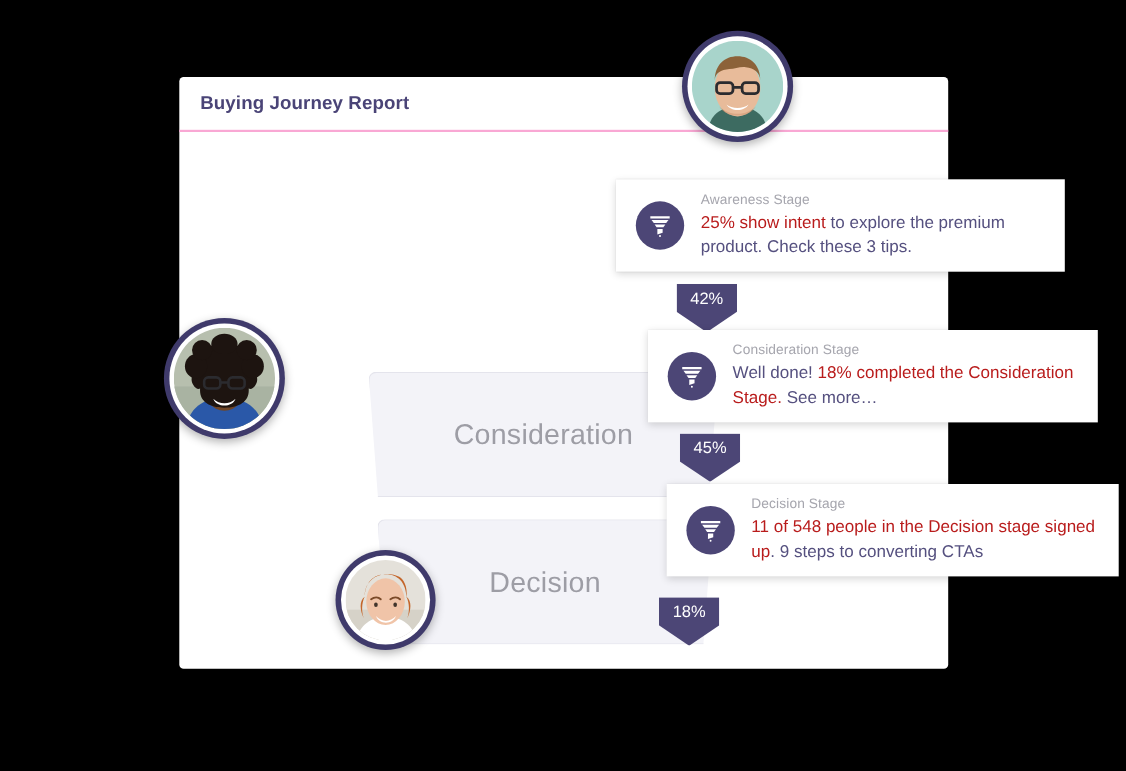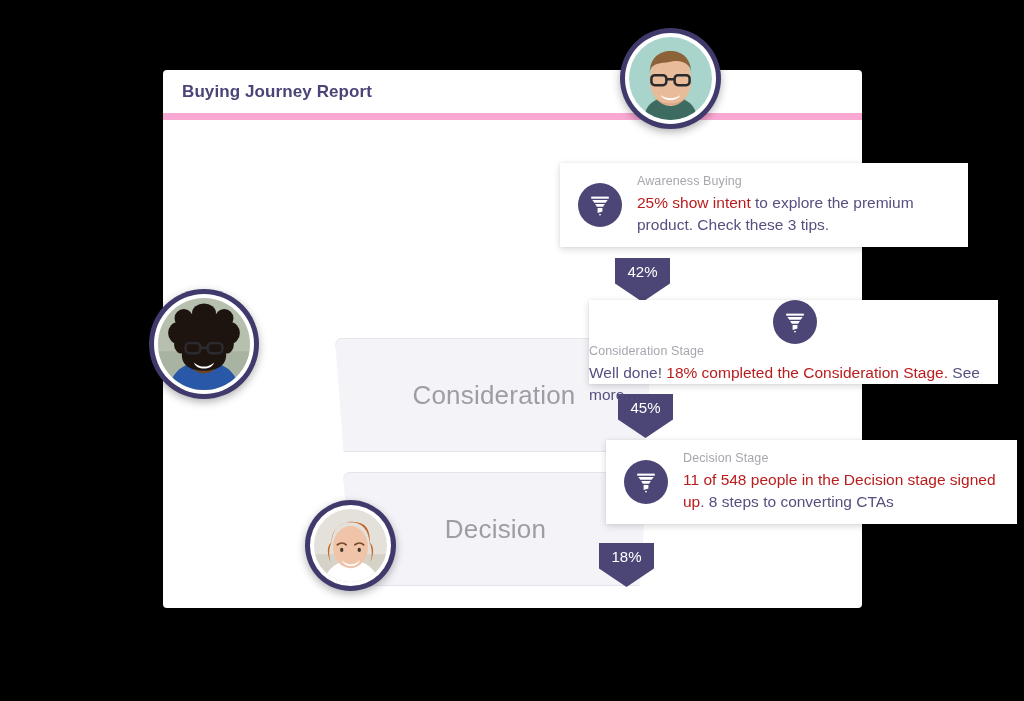--- a/index.html
+++ b/index.html
@@ -22,21 +22,21 @@
     left: 163px;
     top: 70px;
     width: 699px;
     height: 538px;
     background: #ffffff;
     border-radius: 4px;
     box-shadow: 0 3px 10px rgba(0,0,0,0.22), 0 1px 3px rgba(0,0,0,0.18);
   }
   .card-header {
     height: 50px;
-    border-bottom: 7px solid #f9a8d4;
+    border-bottom: 2px solid #f9a8d4;
     display: flex;
     align-items: center;
     padding-left: 19px;
     box-sizing: border-box;
   }
   .card-title {
     font-size: 17px;
     font-weight: bold;
     color: #4a4477;
     letter-spacing: 0.1px;
@@ -135,21 +135,21 @@
     letter-spacing: 0.1px;
   }
   .tooltip-msg {
     font-size: 15.5px;
     color: #55507f;
     line-height: 1.42;
   }
   .tooltip-msg b { font-weight: normal; color: #b91c1c; }
 
   .tooltip-1 { left: 560px; top: 163px; width: 408px; height: 84px; }
-  .tooltip-2 { left: 589px; top: 300px; width: 409px; height: 84px; flex-direction: column; }
+  .tooltip-2 { left: 589px; top: 300px; width: 409px; height: 84px; }
   .tooltip-3 { left: 606px; top: 440px; width: 411px; height: 84px; }
 
   
   .avatar {
     position: absolute;
     border-radius: 50%;
     background: #3f3a6b;
     padding: 5px;
     box-sizing: border-box;
     box-shadow: 0 3px 9px rgba(0,0,0,0.30);
@@ -209,21 +209,21 @@
   <div class="tooltip-icon">
     <svg width="24" height="24" viewBox="0 0 24 24" aria-hidden="true">
       <path d="M3.2 3.6h17.6v2.1H3.2z" fill="#ffffff"></path>
       <path d="M4.3 7.1h15.4l-2.1 2.6H6.4z" fill="#ffffff"></path>
       <path d="M7.1 11.1h9.8l-1.8 2.6H8.9z" fill="#ffffff"></path>
       <path d="M9.6 15.1h4.8v3.4l-4.8 1.6z" fill="#ffffff"></path>
       <circle cx="12" cy="21.6" r="0.9" fill="#ffffff"></circle>
     </svg>
   </div>
   <div class="tooltip-text">
-    <div class="tooltip-stage">Awareness Buying</div>
+    <div class="tooltip-stage">Awareness Stage</div>
     <div class="tooltip-msg"><b>25% show intent</b><span> to explore the premium product. Check these 3 tips.</span></div>
   </div>
 </div>
 
 <div class="tooltip tooltip-2">
   <div class="tooltip-icon">
     <svg width="24" height="24" viewBox="0 0 24 24" aria-hidden="true">
       <path d="M3.2 3.6h17.6v2.1H3.2z" fill="#ffffff"></path>
       <path d="M4.3 7.1h15.4l-2.1 2.6H6.4z" fill="#ffffff"></path>
       <path d="M7.1 11.1h9.8l-1.8 2.6H8.9z" fill="#ffffff"></path>
@@ -242,21 +242,21 @@
     <svg width="24" height="24" viewBox="0 0 24 24" aria-hidden="true">
       <path d="M3.2 3.6h17.6v2.1H3.2z" fill="#ffffff"></path>
       <path d="M4.3 7.1h15.4l-2.1 2.6H6.4z" fill="#ffffff"></path>
       <path d="M7.1 11.1h9.8l-1.8 2.6H8.9z" fill="#ffffff"></path>
       <path d="M9.6 15.1h4.8v3.4l-4.8 1.6z" fill="#ffffff"></path>
       <circle cx="12" cy="21.6" r="0.9" fill="#ffffff"></circle>
     </svg>
   </div>
   <div class="tooltip-text">
     <div class="tooltip-stage">Decision Stage</div>
-    <div class="tooltip-msg"><b>11 of 548 people in the Decision stage signed up</b><span>. 8 steps to converting CTAs</span></div>
+    <div class="tooltip-msg"><b>11 of 548 people in the Decision stage signed up</b><span>. 9 steps to converting CTAs</span></div>
   </div>
 </div>
 
 <div class="avatar avatar-1">
   <div class="avatar-inner">
     <div class="avatar-photo">
       <svg viewBox="0 0 100 100" preserveAspectRatio="xMidYMid slice" aria-hidden="true">
         <rect width="100" height="100" fill="#a8d4cb"></rect>
         <path d="M18 100c0-18 14-28 32-28s32 10 32 28z" fill="#3d6b61"></path>
         <ellipse cx="50" cy="52" rx="25" ry="31" fill="#e8bb9a"></ellipse>

